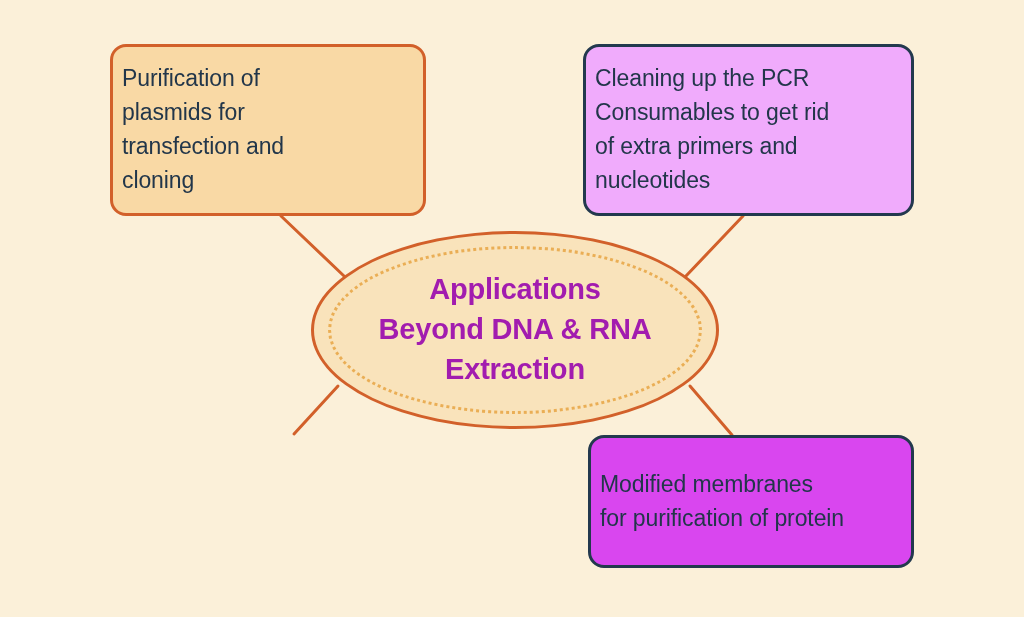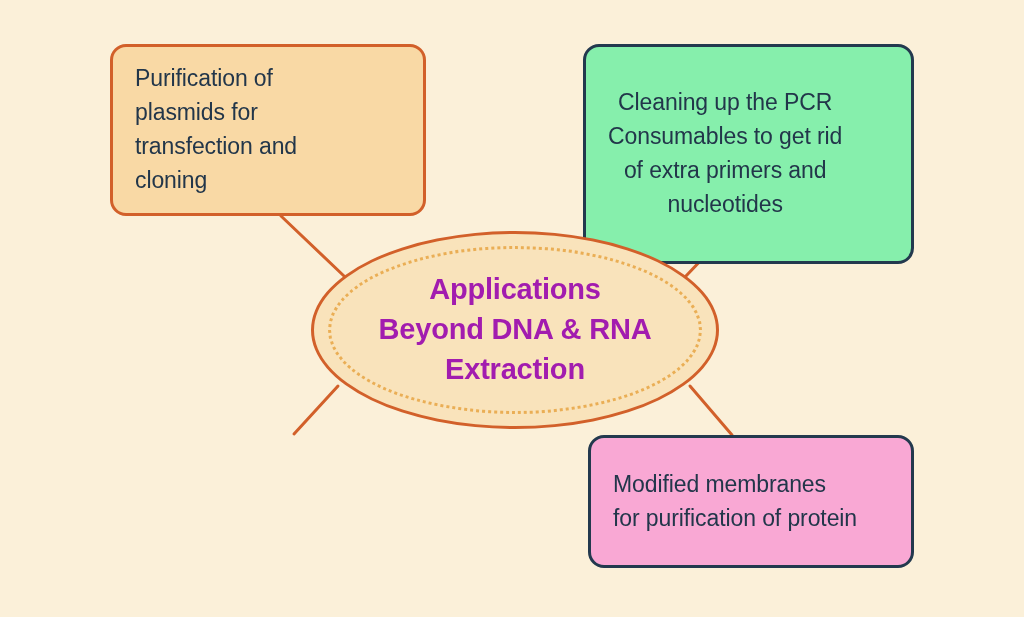--- a/index.html
+++ b/index.html
@@ -26,21 +26,21 @@
     height: 617px;
     pointer-events: none;
   }
   .node {
     position: absolute;
     box-sizing: border-box;
     border-radius: 16px;
     display: flex;
     align-items: center;
     justify-content: flex-start;
-    padding: 0 22px;
+    padding: 0 9px;
     color: #22364a;
     font-size: 23px;
     line-height: 1.47;
     font-weight: 400;
     letter-spacing: -0.1px;
     z-index: 2;
   }
   .node-text {
     display: block;
     white-space: pre-line;
@@ -52,41 +52,40 @@
     width: 316px;
     height: 172px;
     background: #f9d9a5;
     border: 3px solid #d2602a;
   }
   
   #node-tr {
     left: 583px;
     top: 44px;
     width: 331px;
-    height: 220px;
-    background: #86efac;
+    height: 172px;
+    background: #f0abfc;
     border: 3px solid #23394e;
-    text-align: center;
   }
   
   #node-bl {
     left: 110px;
     top: 434px;
     width: 316px;
     height: 133px;
     background: #fae2a4;
     border: 3px solid #e8a53f;
   }
   
   #node-br {
     left: 588px;
     top: 435px;
     width: 326px;
     height: 133px;
-    background: #f9a8d4;
+    background: #d946ef;
     border: 3px solid #23394e;
   }
   
   #hub {
     position: absolute;
     left: 311px;
     top: 231px;
     width: 408px;
     height: 198px;
     border-radius: 50%;

